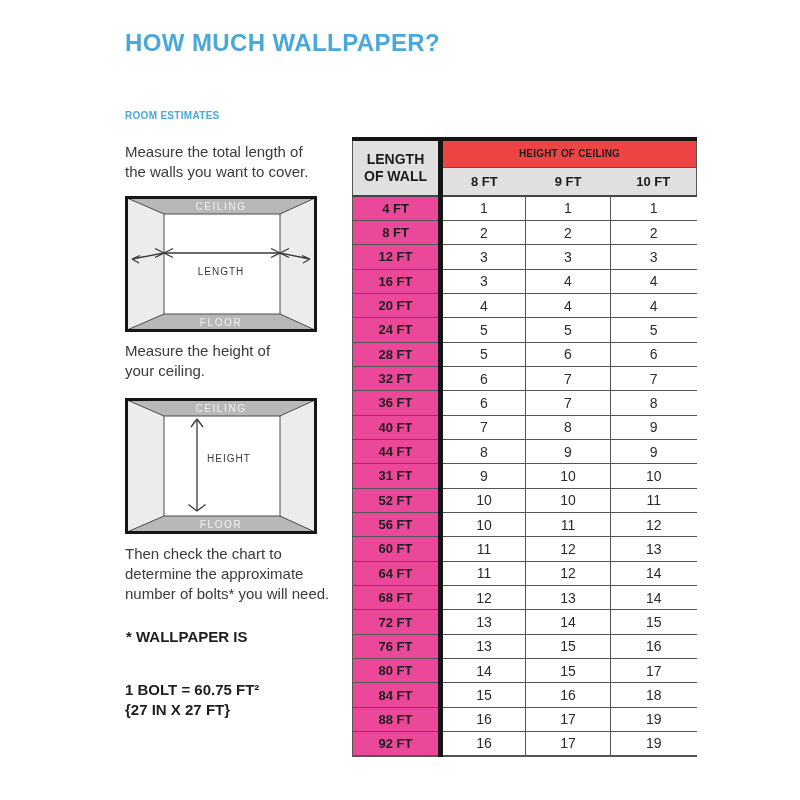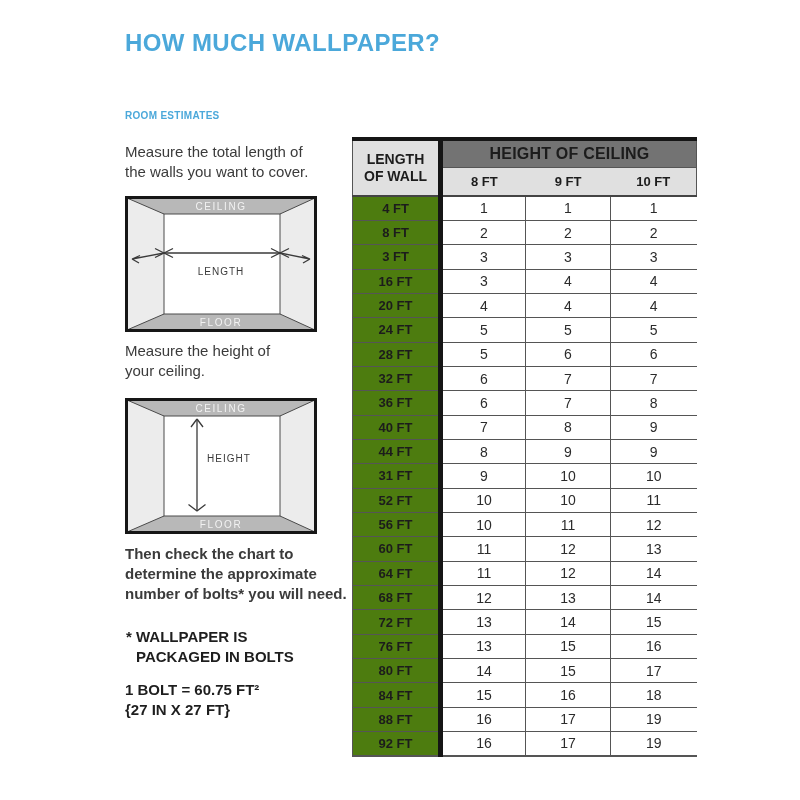--- a/index.html
+++ b/index.html
@@ -26,21 +26,21 @@
   .left-heading { left: 125px; }
   .table-heading { left: 352px; width: 344px; text-align: center; }
 
   .para {
     position: absolute; left: 125px;
     font-size: 15px; line-height: 20px; color: #3B3B3B;
     white-space: pre-line;
   }
   .para-step1 { top: 142px; }
   .para-step2 { top: 341px; }
-  .para-step3 { top: 544px; font-weight: bold; }
+  .para-step3 { top: 544px; }
 
   .note {
     position: absolute; left: 126px;
     font-size: 15px; line-height: 20px; font-weight: bold; color: #1E1E1E;
   }
   .note-bolts { top: 627px; }
   .note-bolts .indent { padding-left: 10px; }
   .note-size { top: 680px; left: 125px; }
 
   .diagram { position: absolute; left: 125px; width: 192px; height: 136px; }
@@ -55,31 +55,31 @@
     border-top: 4px solid #151515;
     border-left: 1px solid #555;
     border-bottom: 2px solid #555;
   }
   .bolt-table th, .bolt-table td { padding: 0; text-align: center; vertical-align: middle; }
   .bolt-table th.corner {
     background: #E0E0E0; border-right: 5px solid #151515; border-bottom: 2px solid #444;
     font-size: 14px; font-weight: bold; color: #1C1C1C; line-height: 17px;
   }
   .bolt-table th.span-head {
-    background: #737373; border-bottom: 1px solid #555; border-right: 1px solid #555;
-    font-size: 16px; font-weight: bold; color: #1C1C1C; height: 28px; letter-spacing: 0.2px;
+    background: #ef4444; border-bottom: 1px solid #555; border-right: 1px solid #555;
+    font-size: 10px; font-weight: bold; color: #1C1C1C; height: 28px; letter-spacing: 0.2px;
   }
   .bolt-table th.sub-head {
     background: #E0E0E0; border-bottom: 2px solid #444;
     font-size: 13px; font-weight: bold; color: #1C1C1C; height: 29px;
   }
   .bolt-table th.sub-head:last-child { border-right: 1px solid #555; }
   .bolt-table tbody tr { height: 24.35px; }
   .bolt-table tbody th.row-label {
-    background: #4d7c0f; border-right: 5px solid #151515; border-bottom: 1.5px solid #555;
+    background: #ec4899; border-right: 5px solid #151515; border-bottom: 1.5px solid #555;
     font-size: 13px; font-weight: bold; color: #1C1C1C;
   }
   .bolt-table tbody td {
     border-bottom: 1.5px solid #555; border-right: 1px solid #555;
     font-size: 14px; color: #2B2B2B; background: #fff;
   }
   .bolt-table tbody td:last-child { border-right: none; }
 </style>
 </head>
 <body>
@@ -141,21 +141,20 @@
     </g>
     <text x="82" y="64" text-anchor="start" class="diag-label">HEIGHT</text>
   </svg>
 
   <div class="para para-step3">Then check the chart to
 determine the approximate
 number of bolts* you will need.</div>
 
   <div class="note note-bolts">
     <div>* WALLPAPER IS</div>
-    <div class="indent">PACKAGED IN BOLTS</div>
   </div>
 
   <div class="note note-size">
     <div>1 BOLT = 60.75 FT²</div>
     <div>{27 IN X 27 FT}</div>
   </div>
 
 
   <table class="bolt-table">
     <colgroup>
@@ -185,21 +184,21 @@
           <td>1</td>
           <td>1</td>
         </tr>
         <tr>
           <th class="row-label">8 FT</th>
           <td>2</td>
           <td>2</td>
           <td>2</td>
         </tr>
         <tr>
-          <th class="row-label">3 FT</th>
+          <th class="row-label">12 FT</th>
           <td>3</td>
           <td>3</td>
           <td>3</td>
         </tr>
         <tr>
           <th class="row-label">16 FT</th>
           <td>3</td>
           <td>4</td>
           <td>4</td>
         </tr>

